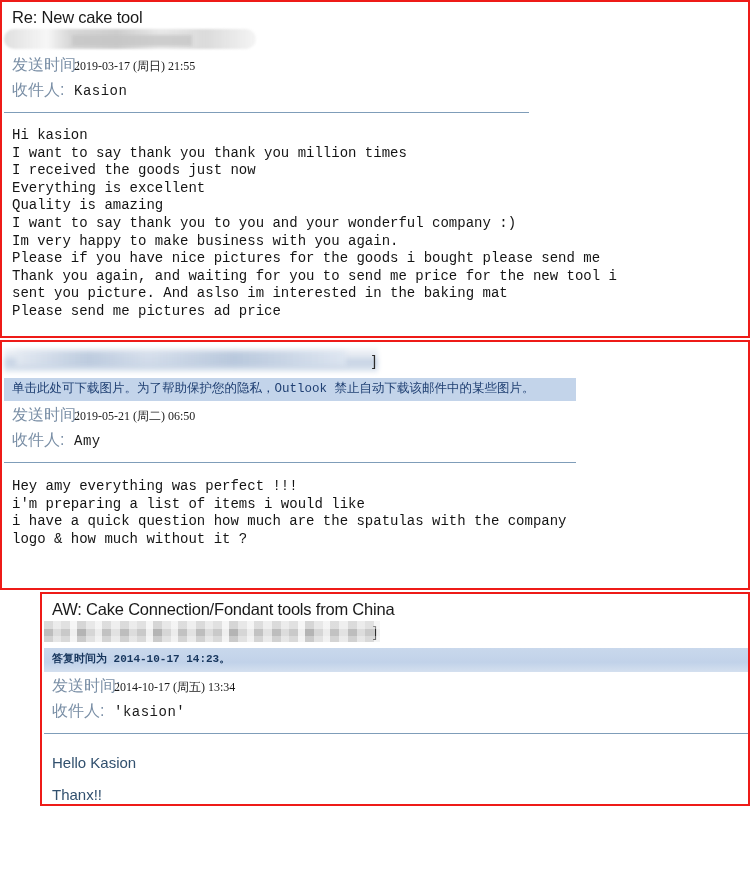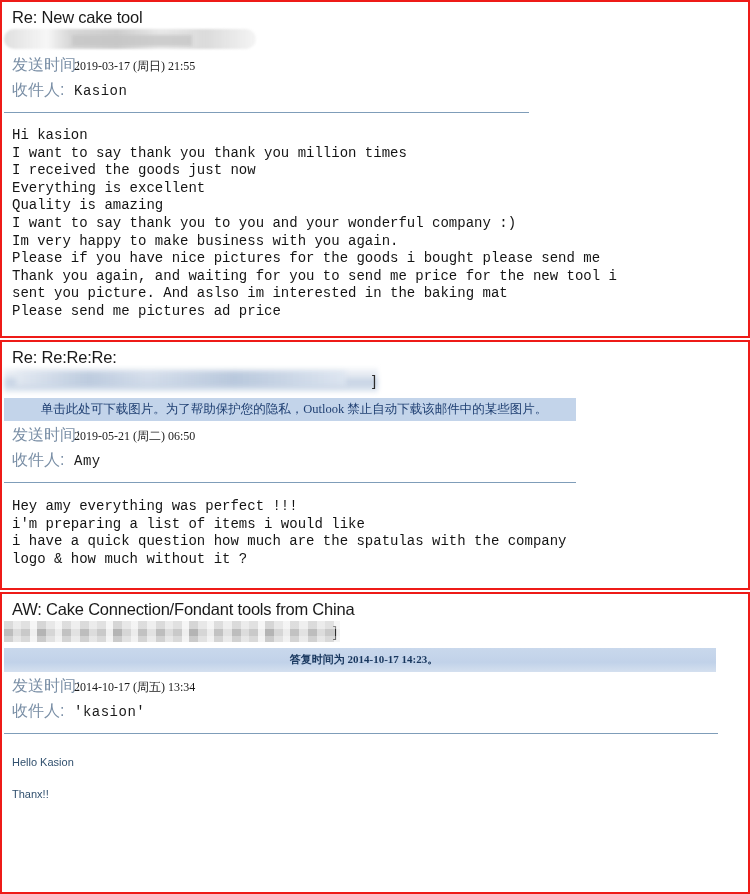--- a/index.html
+++ b/index.html
@@ -26,21 +26,21 @@
   
   .panel {
     position: relative;
     box-sizing: border-box;
     border: 2px solid #ee1b18;
     background: #ffffff;
     overflow: hidden;
   }
   .panel-1 { height: 338px; }
   .panel-2 { height: 250px; margin-top: 2px; }
-  .panel-3 { height: 302px; margin-top: 2px; }
+  .panel-3 { height: 214px; margin-top: 2px; margin-left: 40px; }
 
   .panel-inner {
     padding: 5px 0 16px 10px;
     position: relative;
     height: 100%;
     box-sizing: border-box;
   }
 
   
   .subject {
@@ -157,27 +157,26 @@
     font-family: "Liberation Sans", sans-serif;
     font-size: 15px;
     color: #2b2b2b;
   }
 
   
   .banner {
     box-sizing: border-box;
     background: #c3d4ea;
     color: #1f3f72;
-    font-family: Liberation Serif, serif;
+    font-family: Liberation Mono, monospace;
     font-size: 12.5px;
     line-height: 21px;
     padding: 1px 0 1px 8px;
     margin-left: -8px;
     white-space: nowrap;
-    text-align: center;
   }
   .banner-download { width: 572px; height: 23px; margin-top: 3px; }
   .banner-reply {
     width: 712px; height: 24px; margin-top: 3px;
     background: linear-gradient(180deg,#c9d8ec 0%, #c1d2e9 60%, #d4e0ef 100%);
     font-weight: bold;
     font-size: 11px;
     color: #17365d;
   }
 
@@ -225,21 +224,21 @@
     line-height: 17.6px;
     color: #141414;
     white-space: pre-wrap;
     margin-top: 14px;
   }
   .body-mono-2 { margin-top: 15px; }
 
   
   .body-sans {
     font-family: "Liberation Sans", sans-serif;
-    font-size: 11px;
+    font-size: 15px;
     line-height: 17px;
     color: #31506e;
     margin-top: 20px;
     width: 566px;
   }
   .body-sans p { margin: 0 0 15px 0; }
   .body-sans p:last-child { margin-bottom: 0; }
 </style>
 </head>
 <body>
@@ -277,21 +276,20 @@
 sent you picture. And aslso im interested in the baking mat
 Please send me pictures ad price
 
 Thank youuuu</div>
     </div>
   </div>
 
   <div class="panel panel-2">
     <div class="panel-inner">
 
-      <div class="subject">Re: Re:Re:Re:</div>
 
       <div class="redact-blue">
         <span class="bracket" style="left:360px; top:4px;">]</span>
       </div>
 
       <div class="banner banner-download">单击此处可下载图片。为了帮助保护您的隐私，Outlook 禁止自动下载该邮件中的某些图片。</div>
 
       <div class="meta-row">
         <span class="meta-label">发送时间:</span>
         <span class="meta-value">2019-05-21 (周二) 06:50</span>

